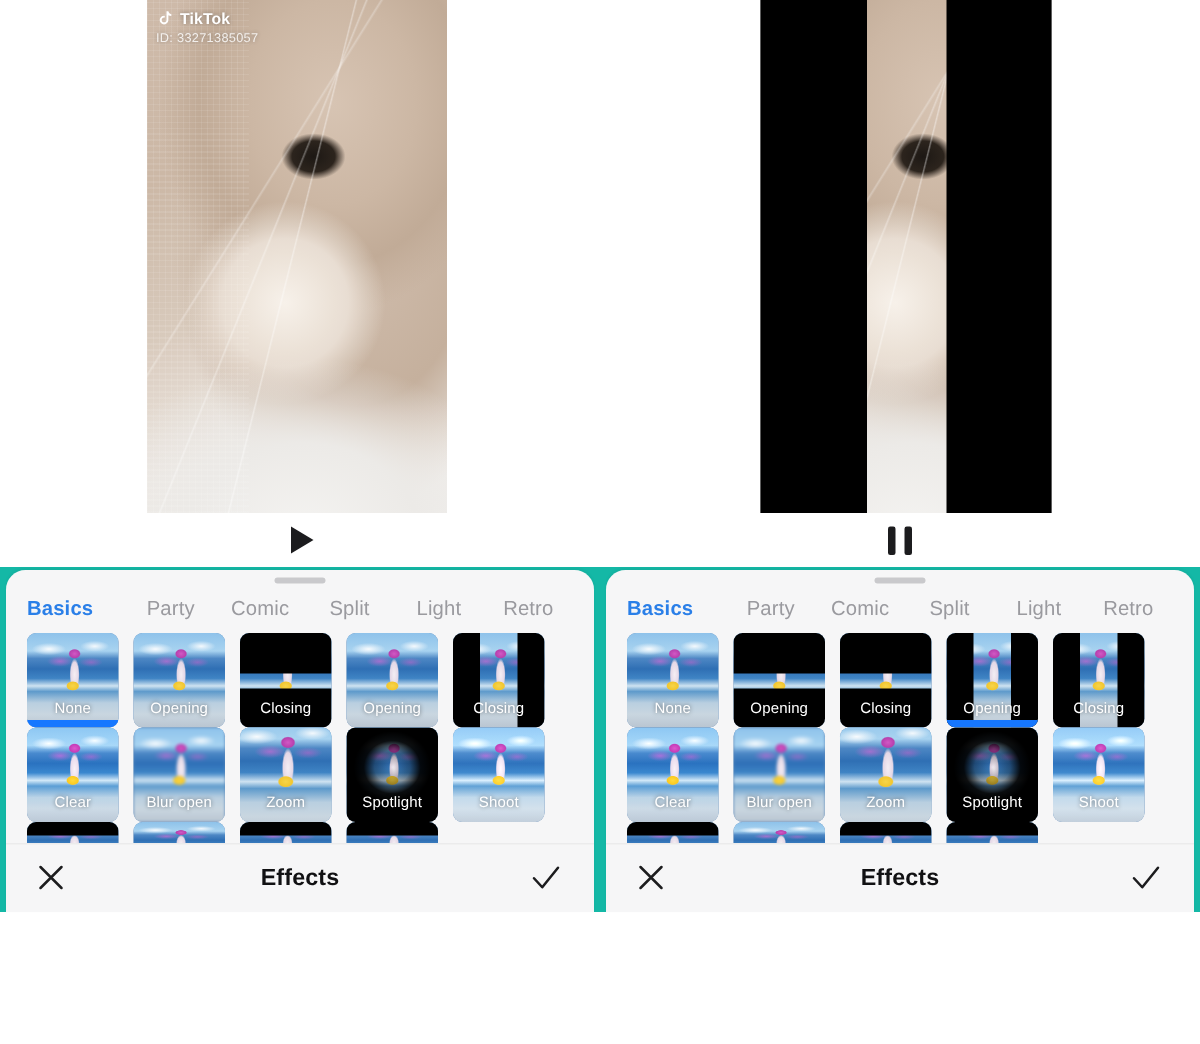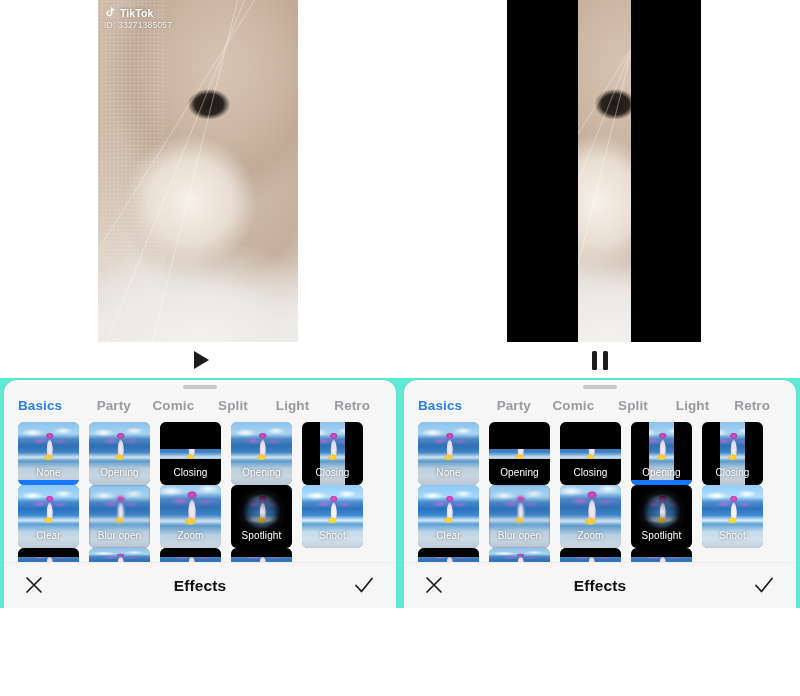--- a/index.html
+++ b/index.html
@@ -3,21 +3,21 @@
 <meta charset="utf-8">
 <style>
   * { box-sizing: border-box; margin: 0; padding: 0; }
   html, body {
     width: 800px; height: 696px;
     background: #ffffff;
     font-family: "Liberation Sans", sans-serif;
     overflow: hidden;
   }
   .screens { display: flex; width: 800px; height: 696px; }
-  .screen { position: relative; width: 400px; height: 608px; background: #5eead4; }
+  .screen { position: relative; width: 400px; height: 608px; background: #14b8a6; }
   .screen.right { }
 
   
   .preview {
     position: relative;
     width: 400px; height: 342px;
     background: #ffffff;
     overflow: hidden;
   }
   .video-frame {
@@ -119,29 +119,29 @@
     overflow: hidden;
     display: flex; flex-direction: column;
   }
   .grabber-wrap { height: 15px; display: flex; align-items: center; justify-content: center; }
   .grabber { width: 34px; height: 4px; border-radius: 2px; background: #c9c9cc; }
 
   .tabs {
     display: flex; align-items: center;
     padding: 2px 14px 0 14px;
     height: 26px;
+    justify-content: center;
   }
   .tab {
     flex: 1 1 0;
     text-align: center;
     font-size: 13.5px;
     color: #9a9a9f;
     letter-spacing: .1px;
     white-space: nowrap;
-    font-weight: bold;
   }
   .tab:first-child { text-align: left; flex: 0 0 66px; }
   .tab.active { color: #2a7fe8; font-weight: bold; }
 
   .grid {
     flex: 1 1 auto;
     padding: 6px 14px 0 14px;
     display: flex; flex-direction: column; 
     overflow: hidden;
   }

